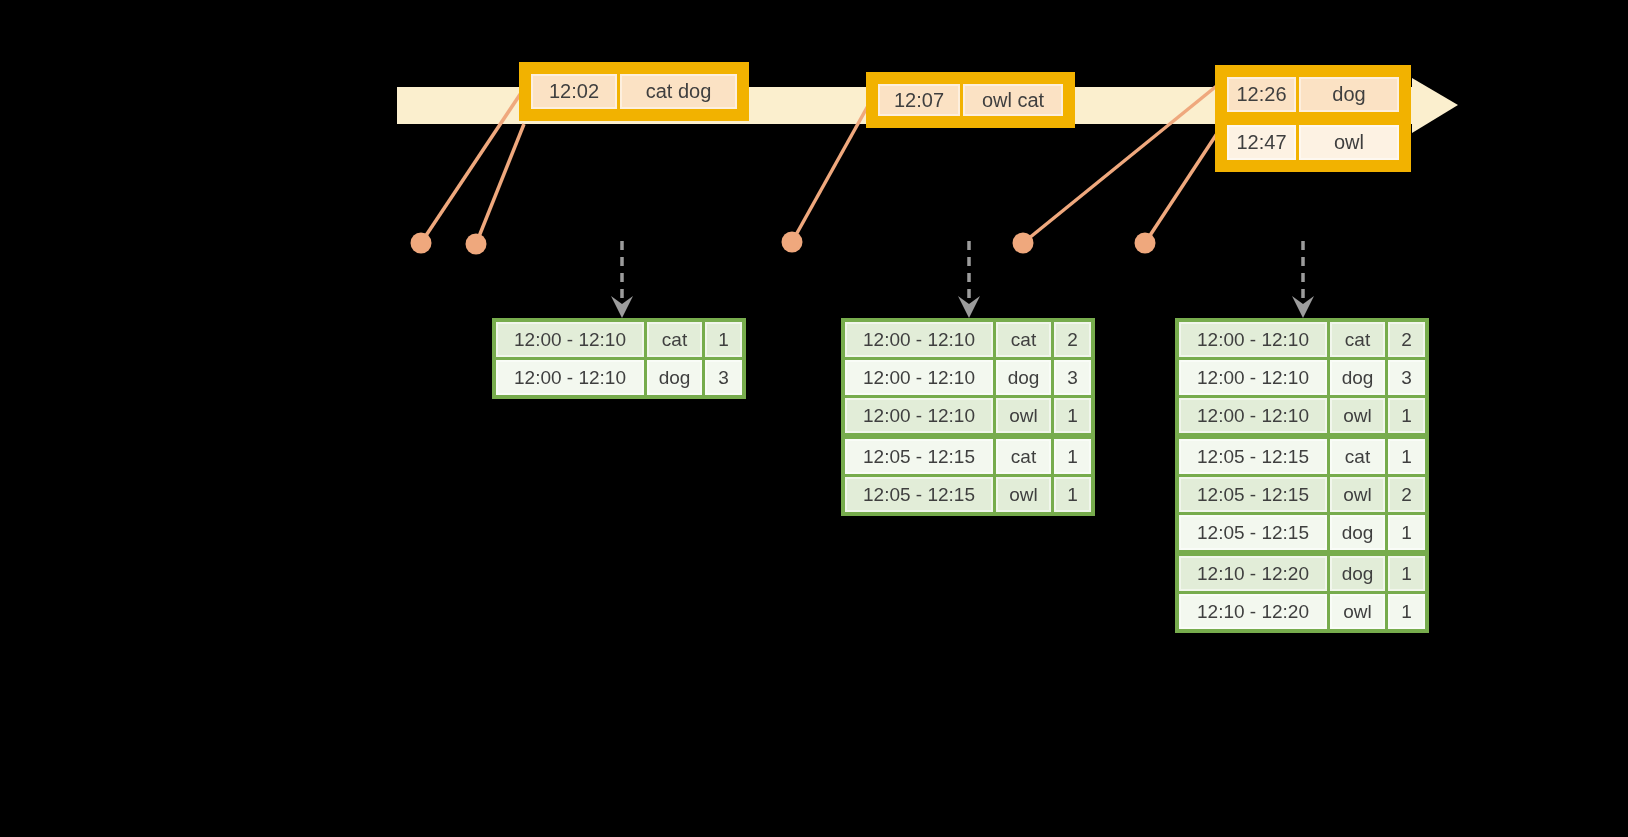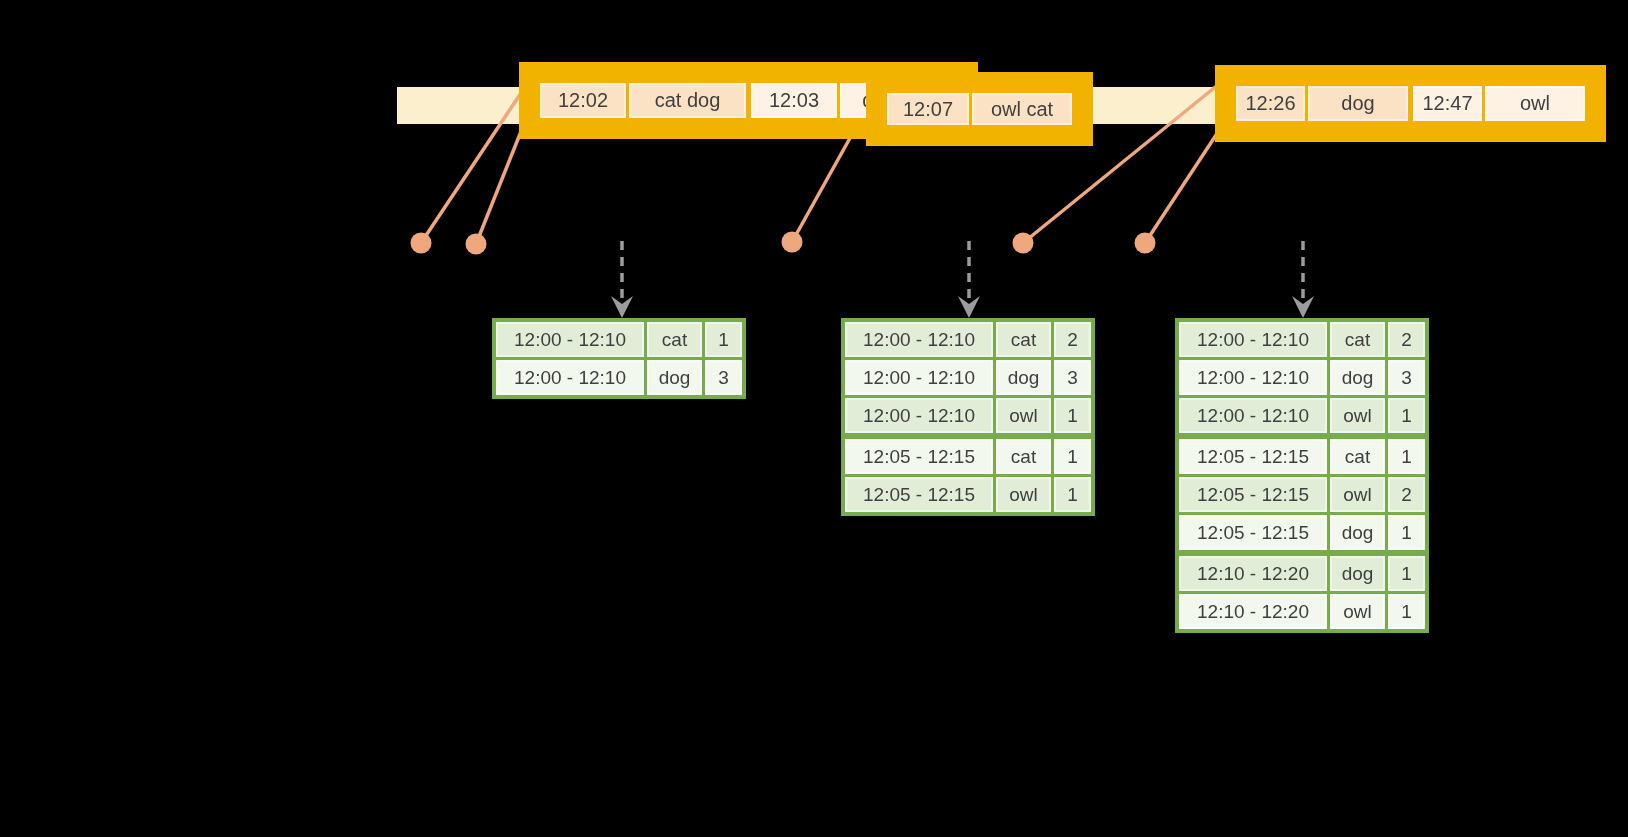--- a/index.html
+++ b/index.html
@@ -1,21 +1,21 @@
 <!DOCTYPE html>
 <html style="--background: #000000; --timeline_fill: #FBEFCE; --event_border: #F2B200; --event_row_dark: #FBE2C4; --event_row_light: #FDF2E3; --result_border: #77AC4D; --result_row_green: #E2EDD8; --result_row_white: #F3F8EF; --connector: #EFA87D; --trigger_gray: #9C9C9C; --text: #3F3F3F;"><head>
 <meta charset="utf-8">
 <style>
   html,body{margin:0;padding:0;background:#000;}
   .canvas{position:relative;width:1628px;height:837px;background:var(--background);overflow:hidden;
           font-family:"Liberation Sans",sans-serif;color:var(--text);}
   .layer{position:absolute;left:0;top:0;width:1628px;height:837px;}
 
   
-  .etable{position:absolute;background:var(--event_border);padding:21px;display:flex;flex-direction:row;gap:5px;}
+  .etable{position:absolute;background:var(--event_border);padding:12px;display:flex;flex-direction:column;gap:13px;}
   .erow{display:grid;gap:3px;height:35px;}
   .etable.ta .erow{grid-template-columns:86px 117px;}
   .etable.tb .erow{grid-template-columns:82px 100px;height:32px;}
   .etable.tc .erow{grid-template-columns:69px 100px;}
   .etable .cell{display:flex;align-items:center;justify-content:center;font-size:20px;
                 box-shadow:inset 0 0 0 2px rgba(255,255,255,.45);}
   .erow.dark .cell{background:var(--event_row_dark);}
   .erow.light .cell{background:var(--event_row_light);}
 
   
@@ -62,24 +62,20 @@
       <polygon points="611,296 622,304 633,296 622,318"></polygon>
       <polygon points="958,296 969,304 980,296 969,318"></polygon>
       <polygon points="1292,296 1303,304 1314,296 1303,318"></polygon>
     </g>
   </svg>
 
   <div class="etable ta" style="left:519px;top:62px;">
     <div class="erow dark">
       <div class="cell">12:02</div>
       <div class="cell">cat dog</div>
-    </div>
-    <div class="erow light">
-      <div class="cell">12:03</div>
-      <div class="cell">dog dog</div>
     </div>
   </div>
 
   <div class="etable tb" style="left:866px;top:72px;justify-content:center;">
     <div class="erow dark">
       <div class="cell">12:07</div>
       <div class="cell">owl cat</div>
     </div>
   </div>
 

